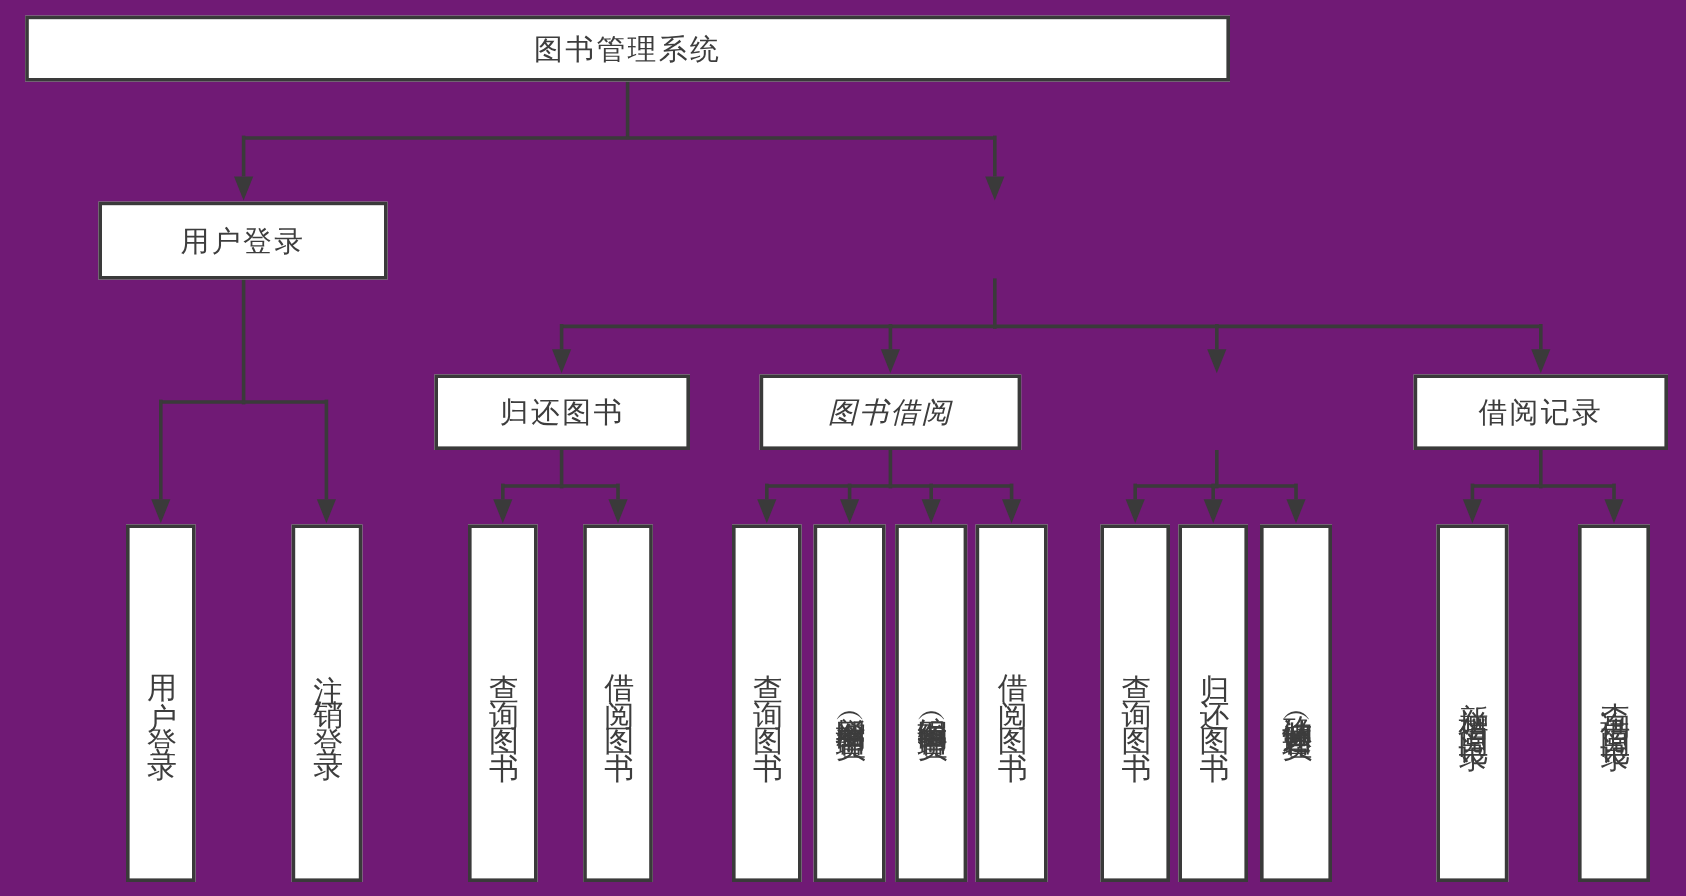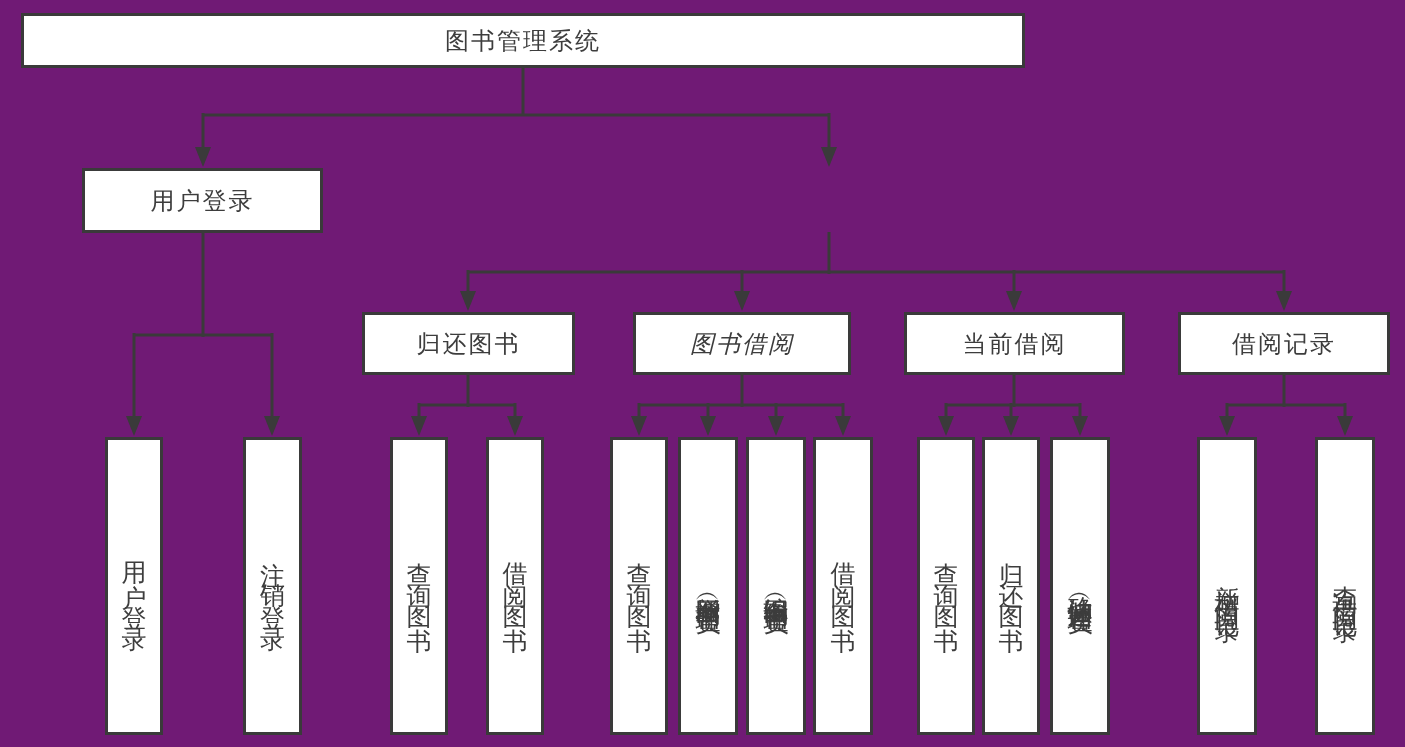--- a/index.html
+++ b/index.html
@@ -101,21 +101,20 @@
     <line x1="1227" y1="403" x2="1227" y2="416" marker-end="url(#arrow-down)"></line>
     <line x1="1345" y1="403" x2="1345" y2="416" marker-end="url(#arrow-down)"></line>
   </svg>
 
   <div class="node h-node" style="left:21px;top:13px;width:1004px;height:55px;">图书管理系统</div>
 
   <div class="node h-node" style="left:82px;top:168px;width:241px;height:65px;">用户登录</div>
 
   <div class="node h-node" style="left:362px;top:312px;width:213px;height:63px;">归还图书</div>
   <div class="node h-node" style="left:633px;top:312px;width:218px;height:63px;font-style:italic;">图书借阅</div>
-  <div class="node h-node" style="left:904px;top:312px;width:221px;height:63px;">当前借阅</div>
   <div class="node h-node" style="left:1178px;top:312px;width:212px;height:63px;">借阅记录</div>
 
   <div class="node v-node sp-wide" style="left:105px;top:437px;width:58px;height:298px;">
     <span>用户登录</span>
   </div>
   <div class="node v-node sp-wide" style="left:243px;top:437px;width:59px;height:298px;">
     <span>注销登录</span>
   </div>
 
   <div class="node v-node sp-wide" style="left:390px;top:437px;width:58px;height:298px;">

